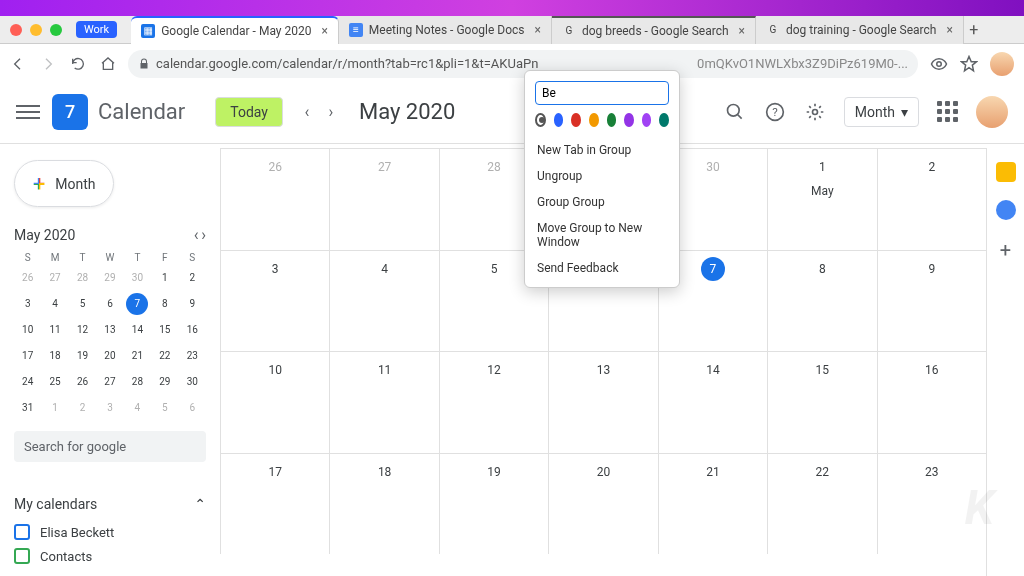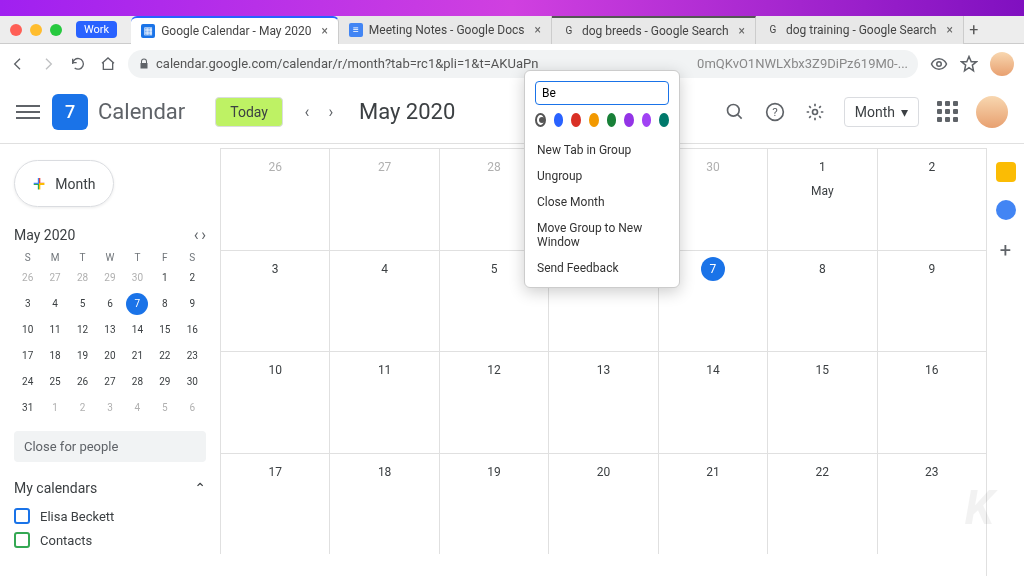--- a/index.html
+++ b/index.html
@@ -53,21 +53,21 @@
 .mini-head { display: flex; align-items: center; justify-content: space-between; margin-bottom: 8px; }
 .mini-head .mtitle { font-size: 14px; color: #3c4043; }
 .mini-grid { display: grid; grid-template-columns: repeat(7, 1fr); text-align: center; gap: 4px 0; }
 .mini-dow { color: #70757a; font-size: 10px; }
 .mini-day { width: 22px; height: 22px; line-height: 22px; border-radius: 50%; margin: 0 auto; font-size: 10px; }
 .mini-day.dim { color: #b0b0b0; }
 .mini-day.today { background: #1a73e8; color: #fff; }
 
 .search-people { margin-top: 12px; background: #f1f3f4; border-radius: 4px; padding: 8px 10px; font-size: 13px; color: #5f6368; }
 
-.mycals { margin-top: 18px; }
+.mycals { margin-top: 34px; }
 .mycals-head { display: flex; align-items: center; justify-content: space-between; font-size: 14px; color: #3c4043; margin-bottom: 8px; }
 .cal-item { display: flex; align-items: center; gap: 10px; font-size: 13px; color: #3c4043; padding: 4px 0; }
 .cal-check { width: 16px; height: 16px; border: 2px solid; border-radius: 3px; }
 
 .main-cal { flex: 1; margin-top: 64px; position: relative; }
 .dow-row { display: grid; grid-template-columns: repeat(7, 1fr); text-align: center; font-size: 11px; color: #70757a; padding: 6px 0 2px; border-bottom: 0; }
 .dow-row div { letter-spacing: 1px; }
 .cal-body { display: grid; grid-template-columns: repeat(7, 1fr); grid-template-rows: repeat(4, 1fr); height: calc(100% - 26px); }
 .cell { border-top: 1px solid #e0e0e0; border-left: 1px solid #e0e0e0; padding: 6px; font-size: 12px; color: #3c4043; text-align: center; position: relative; }
 .cell .num { display: inline-block; width: 24px; height: 24px; line-height: 24px; border-radius: 50%; }
@@ -283,21 +283,21 @@
           <div class="mini-day">30</div>
           <div class="mini-day">31</div>
           <div class="mini-day dim">1</div>
           <div class="mini-day dim">2</div>
           <div class="mini-day dim">3</div>
           <div class="mini-day dim">4</div>
           <div class="mini-day dim">5</div>
           <div class="mini-day dim">6</div>
         </div>
     </div>
-    <div class="search-people">Close for people</div>
+    <div class="search-people">Search for google</div>
     <div class="mycals">
       <div class="mycals-head">
         <span>My calendars</span>
         <span>⌃</span>
       </div>
       <div id="mycals-list">
           <div class="cal-item">
             <div class="cal-check" style="border-color: rgb(26, 115, 232);"></div>
             <span>Elisa Beckett</span>
           </div>
@@ -359,19 +359,19 @@
       <div class="tgm-color" style="background: rgb(217, 48, 37);"></div>
       <div class="tgm-color" style="background: rgb(242, 153, 0);"></div>
       <div class="tgm-color" style="background: rgb(24, 128, 56);"></div>
       <div class="tgm-color" style="background: rgb(147, 52, 230);"></div>
       <div class="tgm-color" style="background: rgb(161, 66, 244);"></div>
       <div class="tgm-color" style="background: rgb(0, 121, 107);"></div>
     </div>
   <div id="tgm-items">
       <div class="tgm-item">New Tab in Group</div>
       <div class="tgm-item">Ungroup</div>
-      <div class="tgm-item">Close Month</div>
+      <div class="tgm-item">Group Group</div>
       <div class="tgm-item">Move Group to New Window</div>
       <div class="tgm-item">Send Feedback</div>
     </div>
 </div>
 
 <div class="watermark">K</div>
 
 </body></html>

